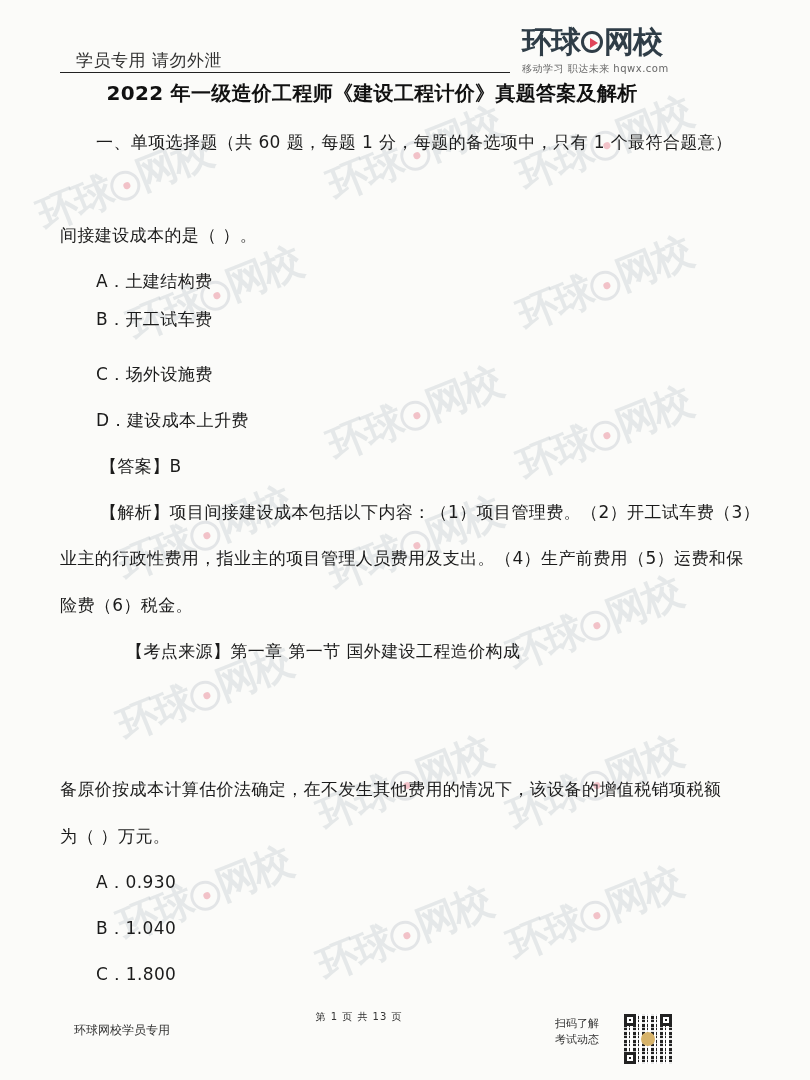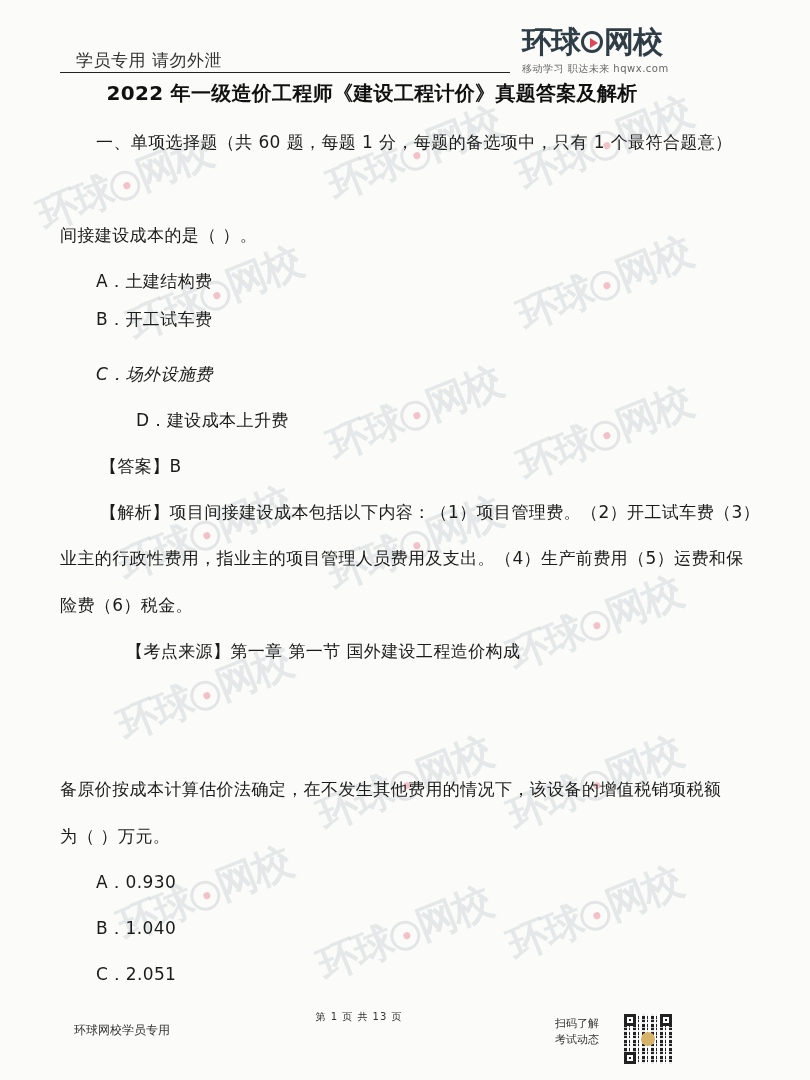--- a/index.html
+++ b/index.html
@@ -79,33 +79,33 @@
     <div class="logo-sub">移动学习  职达未来   hqwx.com</div>
   </div>
 
   <div class="title">2022 年一级造价工程师《建设工程计价》真题答案及解析</div>
 
   <div class="line ind" style="top:131px;">一、单项选择题（共 60 题，每题 1 分，每题的备选项中，只有 1 个最符合题意）</div>
 
   <div class="line fl" style="top:224px;">间接建设成本的是（    ）。</div>
   <div class="line opt" style="top:270px;">A．土建结构费</div>
   <div class="line opt" style="top:308px;">B．开工试车费</div>
-  <div class="line opt" style="top:363px;font-style:italic;">C．场外设施费</div>
-  <div class="line opt" style="top:409px;margin-left:40px;">D．建设成本上升费</div>
+  <div class="line opt" style="top:363px;">C．场外设施费</div>
+  <div class="line opt" style="top:409px;">D．建设成本上升费</div>
   <div class="line" style="left:100px;top:455px;">【答案】B</div>
   <div class="line" style="left:100px;top:501px;">【解析】项目间接建设成本包括以下内容：（1）项目管理费。（2）开工试车费（3）</div>
   <div class="line fl" style="top:547px;">业主的行政性费用，指业主的项目管理人员费用及支出。（4）生产前费用（5）运费和保</div>
   <div class="line fl" style="top:594px;">险费（6）税金。</div>
   <div class="line" style="left:100px;top:640px;margin-left:26px;">【考点来源】第一章 第一节  国外建设工程造价构成</div>
 
   <div class="line fl" style="top:778px;">备原价按成本计算估价法确定，在不发生其他费用的情况下，该设备的增值税销项税额</div>
   <div class="line fl" style="top:825px;">为（    ）万元。</div>
   <div class="line opt" style="top:871px;">A．0.930</div>
   <div class="line opt" style="top:917px;">B．1.040</div>
-  <div class="line opt" style="top:963px;">C．2.051</div>
+  <div class="line opt" style="top:963px;">C．1.800</div>
 
   <div class="ft-left">环球网校学员专用</div>
   <div class="ft-page">第 1 页 共 13 页</div>
   <div class="ft-scan">
     <div>扫码了解</div>
     <div>考试动态</div>
   </div>
   <div class="qr">
     <div class="mask"></div>
     <div class="fp" style="left:0;top:0;"></div>

